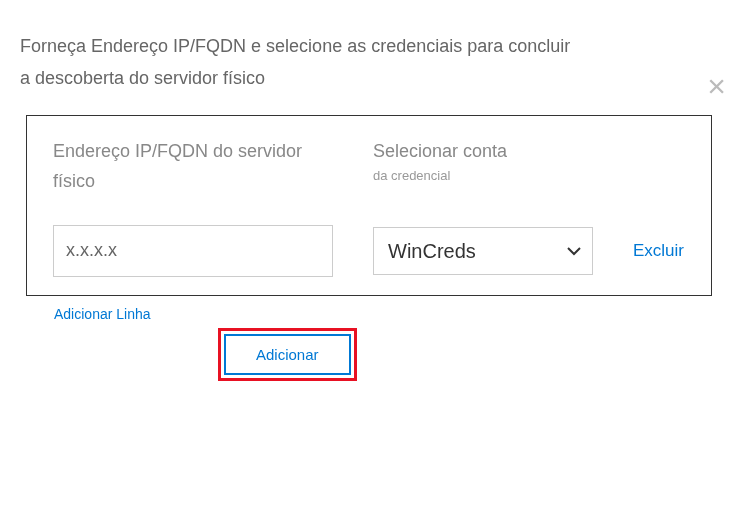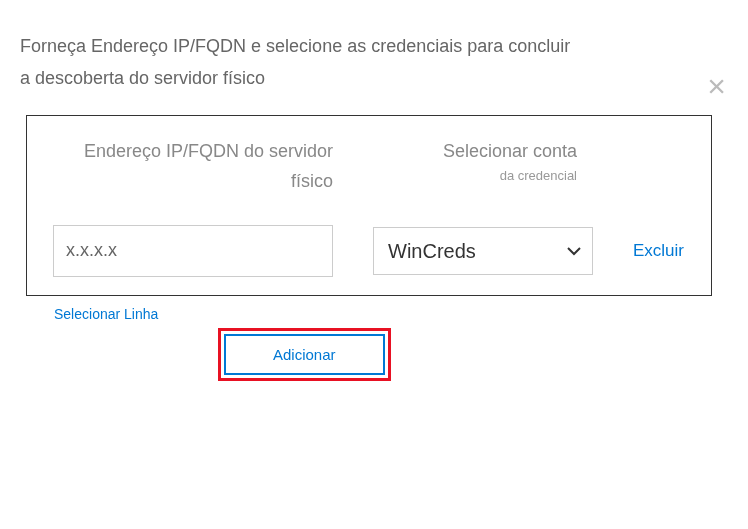--- a/index.html
+++ b/index.html
@@ -40,23 +40,22 @@
     }
     .form-box {
       border: 1px solid #333;
       margin: 0 16px;
       padding: 20px 26px 18px 26px;
       position: relative;
     }
     .form-grid {
       display: grid;
       grid-template-columns: 280px 220px 1fr;
-      column-gap: 24px;
+      column-gap: 40px;
       align-items: start;
-      text-align: right;
     }
     .col-label {
       font-size: 18px;
       color: #888;
       line-height: 1.7;
     }
     .sub-label {
       font-size: 13px;
       color: #999;
       margin-top: 2px;
@@ -121,21 +120,21 @@
       margin: 6px 0 0 208px;
       display: inline-block;
       border: 3px solid #e81123;
       padding: 3px;
     }
     .add-btn {
       border: 2px solid #0078d4;
       background: #fff;
       color: #0078d4;
       font-size: 15px;
-      padding: 10px 47px;
+      padding: 10px 30px;
       cursor: pointer;
       font-family: inherit;
     }
   </style>
 </head>
 <body>
 
 <div class="container">
 
   <span class="close-btn">×</span>
@@ -164,18 +163,18 @@
         <span class="chevron">
           <svg viewBox="0 0 14 14">
               <path d="M1 4 L7 10 L13 4" fill="none" stroke="#333" stroke-width="2"></path>
             </svg>
         </span>
       </div>
       <div class="delete-link">Excluir</div>
     </div>
   </div>
 
-  <div class="add-line">Selecionar Linha</div>
+  <div class="add-line">Adicionar Linha</div>
 
   <div class="add-btn-wrap">
     <button class="add-btn">Adicionar</button>
   </div>
 </div>
 
 </body></html>

